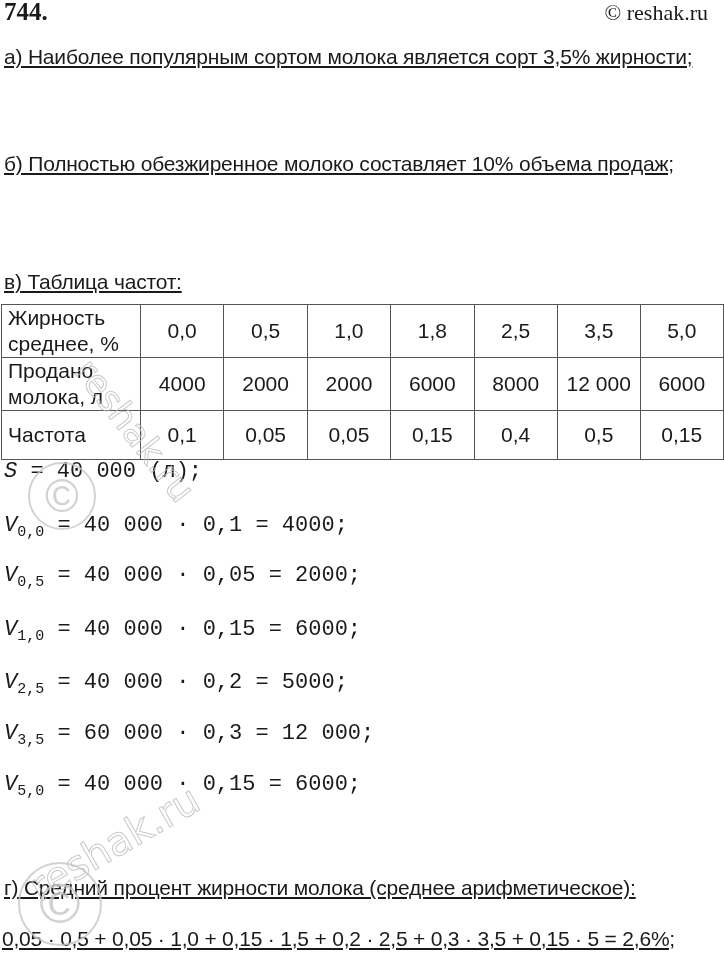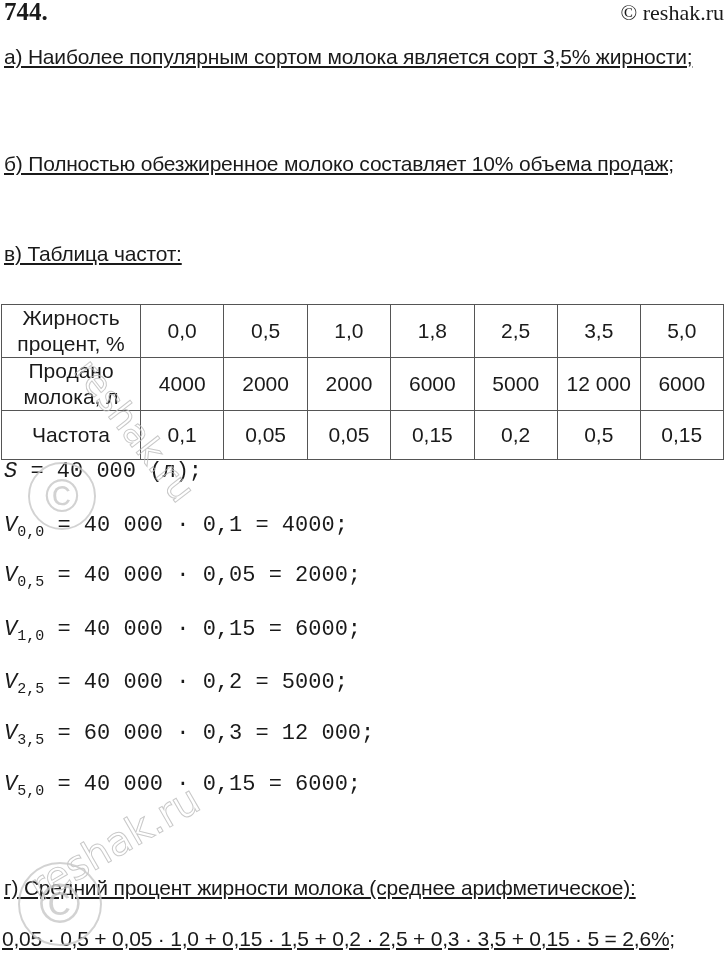--- a/index.html
+++ b/index.html
@@ -1,70 +1,70 @@
 <!DOCTYPE html>
 <html><head>
 <meta charset="utf-8">
 <style>
   html,body{margin:0;padding:0;background:#fff;}
   body{width:724px;height:953px;position:relative;overflow:hidden;color:#1a1a1a;
        font-family:"Liberation Sans","DejaVu Sans",sans-serif;}
   .abs{position:absolute;white-space:nowrap;}
   .num{left:4px;top:-2px;font-family:"Liberation Serif",serif;font-weight:bold;font-size:25px;}
-  .copy{right:0;top:0px;font-family:"Liberation Serif",serif;font-size:22px;margin-left:16px;}
+  .copy{right:16px;top:0px;font-family:"Liberation Serif",serif;font-size:22px;margin-left:16px;}
   .line{font-size:21px;left:4px;letter-spacing:-0.2px;text-decoration:underline;}
   .math{font-family:Liberation Mono, monospace;font-size:22px;left:4px;}
   .math i{font-style:italic;}
   .math sub{font-size:15px;vertical-align:-5px;font-style:normal;}
   table{position:absolute;left:1px;top:304px;border-collapse:collapse;font-size:21px;}
   td{border:1.5px solid #555;height:48px;padding:0 6px;text-align:center;}
-  td.h{text-align:center;width:128px;line-height:26px;margin-left:16px;}
+  td.h{text-align:left;width:128px;line-height:26px;margin-left:16px;}
   td.c{width:72px;}
   .wm{position:absolute;color:transparent;-webkit-text-stroke:1px #bbb;font-family:"DejaVu Sans",sans-serif;font-size:46px;opacity:0.8;}
   .wmc{position:absolute;border:2px solid #c8c8c8;border-radius:50%;color:#c8c8c8;text-align:center;opacity:0.8;}
 </style>
 </head>
 <body>
 
 <div class="abs num">744.</div>
 <div class="abs copy">© reshak.ru</div>
 
 <div class="abs line" style="top:45px">а) Наиболее популярным сортом молока является сорт 3,5% жирности;</div>
 <div class="abs line" style="top:152px">б) Полностью обезжиренное молоко составляет 10% объема продаж;</div>
-<div class="abs line" style="top:242px">в) Таблица частот:</div>
+<div class="abs line" style="top:270px">в) Таблица частот:</div>
 
 <table>
   <tbody>
       <tr>
-    <td class="h"><span>Жирность</span><br><span>процент, %</span></td>
+    <td class="h"><span>Жирность</span><br><span>среднее, %</span></td>
     <td class="c">0,0</td>
     <td class="c">0,5</td>
     <td class="c">1,0</td>
     <td class="c">1,8</td>
     <td class="c">2,5</td>
     <td class="c">3,5</td>
     <td class="c">5,0</td>
   </tr>
   <tr>
     <td class="h"><span>Продано</span><br><span>молока, л</span></td>
     <td class="c">4000</td>
     <td class="c">2000</td>
     <td class="c">2000</td>
     <td class="c">6000</td>
-    <td class="c">5000</td>
+    <td class="c">8000</td>
     <td class="c">12 000</td>
     <td class="c">6000</td>
   </tr>
   <tr>
     <td class="h">Частота</td>
     <td class="c">0,1</td>
     <td class="c">0,05</td>
     <td class="c">0,05</td>
     <td class="c">0,15</td>
-    <td class="c">0,2</td>
+    <td class="c">0,4</td>
     <td class="c">0,5</td>
     <td class="c">0,15</td>
   </tr>
 </tbody>
   </table>
 
 <div class="abs math" style="top:459px"><i>S</i><span> = 40 000 (л);</span></div>
 <div class="abs math" style="top:513px"><i>V</i><sub>0,0</sub><span> = 40 000 · 0,1 = 4000;</span></div>
 <div class="abs math" style="top:563px"><i>V</i><sub>0,5</sub><span> = 40 000 · 0,05 = 2000;</span></div>
 <div class="abs math" style="top:617px"><i>V</i><sub>1,0</sub><span> = 40 000 · 0,15 = 6000;</span></div>

